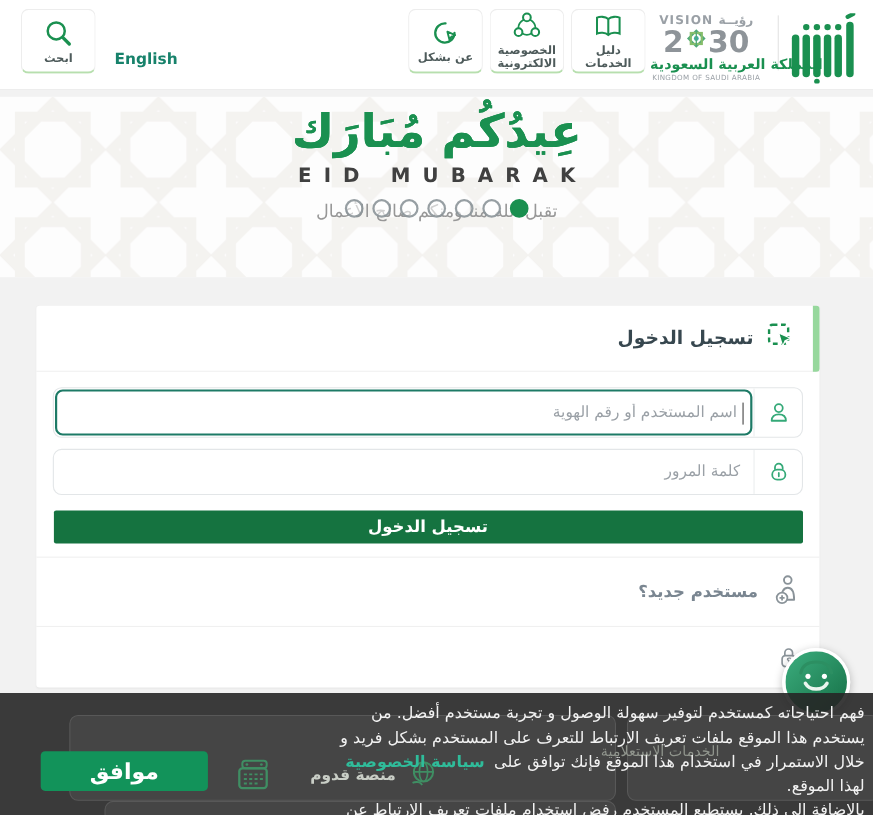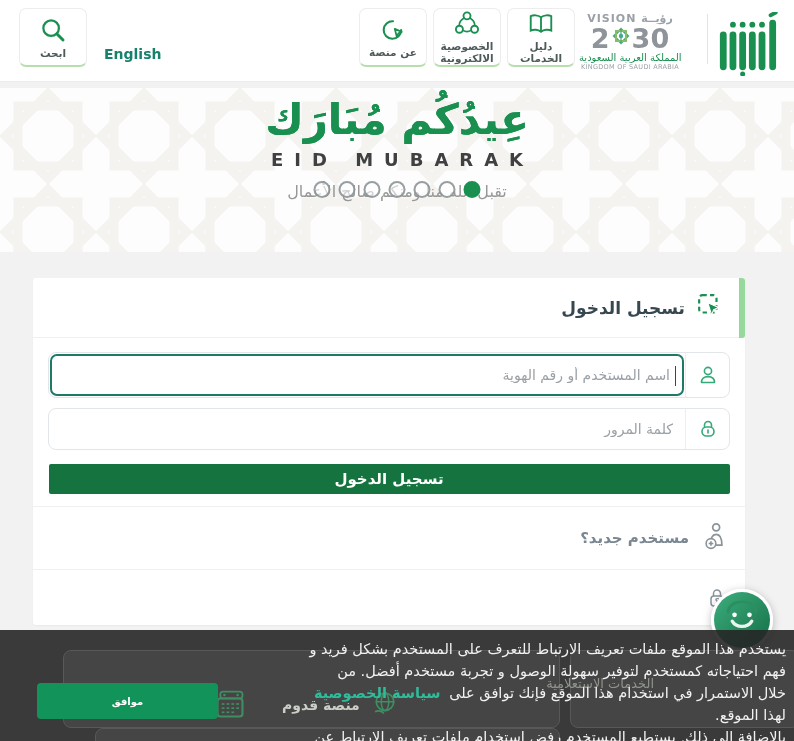--- a/index.html
+++ b/index.html
@@ -19,24 +19,24 @@
     border-radius:7px; width:68px; height:59px; margin-left:3px;
     display:flex; flex-direction:column; align-items:center; justify-content:center;
     cursor:pointer; flex:none;
   }
   .hdr-card .lbl { font-size:10.5px; color:#4e5b5b; font-weight:bold; margin-top:2px; text-align:center; line-height:1.15; }
   .hdr-card svg { display:block; }
   .search-card { margin-right:17px; }
   .english-link { font-size:14px; font-weight:bold; color:#17826b; margin:38px 10px 0 0; cursor:pointer; flex:none; }
   .hdr-spacer { flex:1; }
   .nav-group { display:flex; flex-direction:row; gap:3px; flex:none; }
-  .vision-logo { flex:none; width:102px; margin:4px 20px 0 4px; text-align:center; direction:ltr; cursor:pointer; }
+  .vision-logo { flex:none; width:102px; margin:4px 8px 0 4px; text-align:center; direction:ltr; cursor:pointer; }
   .vision-top { font-size:11px; color:#9aa0a6; letter-spacing:1px; font-weight:bold; white-space:nowrap; }
   .vision-num { font-size:27px; font-weight:bold; color:#8e9499; line-height:1; display:flex; align-items:center; justify-content:center; gap:1px; }
-  .vision-bottom-ar { font-size:10px; color:#1a9050; white-space:nowrap; }
+  .vision-bottom-ar { font-size:13px; color:#1a9050; white-space:nowrap;font-weight:bold; }
   .vision-bottom-en { font-size:6.5px; color:#9aa0a6; white-space:nowrap; letter-spacing:.3px; }
   .hdr-divider { width:1px; height:50px; background:#e3e3e3; margin:6px 6px 0 6px; flex:none; }
   .absher-logo { flex:none; margin:4px 0 0 2px; cursor:pointer; }
   
   .banner {
     position:absolute; top:88px; left:0; width:794px; height:164px;
     background:#fdfdfd; overflow:hidden;
   }
   .banner .pattern { position:absolute; top:0; left:0; }
   .banner-content { position:relative; width:100%; height:100%; display:flex; flex-direction:column; align-items:center; }
@@ -113,22 +113,22 @@
   }
   .under-layer { position:absolute; inset:0; }
   .under-card { position:absolute; background:#454545; border:1px solid #585858; border-radius:8px; }
   .under-title { position:absolute; font-size:13px; color:#8f948c; white-space:nowrap; }
   .under-service { position:absolute; display:flex; align-items:center; gap:10px; }
   .under-service .svc-label { font-size:14px; color:#c9cec6; font-weight:bold; }
   .cookie-text { position:absolute; top:8px; right:8px; text-align:right; direction:rtl; }
   .cookie-line { font-size:14.5px; color:#f2f2f2; line-height:22px; white-space:nowrap; }
   .privacy-link { color:#2fbc9a; font-weight:bold; cursor:pointer; margin-right:4px; }
   .agree-btn {
-    position:absolute; left:37px; top:53px; width:181px; height:36px;
-    background:#12935a; color:#fff; font-size:10px; font-weight:bold;
+    position:absolute; left:37px; top:53px; width:152px; height:36px;
+    background:#12935a; color:#fff; font-size:20px; font-weight:bold;
     border:none; border-radius:4px; cursor:pointer;
     font-family:"DejaVu Sans","Liberation Sans",sans-serif;
   }
 </style>
 </head>
 <body>
 
 <div class="header">
 
   <div class="hdr-card search-card">
@@ -164,21 +164,21 @@
       </span>
       <span class="lbl">الخصوصية الالكترونية</span>
     </div>
     <div class="hdr-card">
       <span>
         <svg width="30" height="28" viewBox="0 0 24 24">
             <path d="M19 12 A7.5 7.5 0 1 1 12 4.5" fill="none" stroke="#1a9050" stroke-width="1.8" stroke-linecap="round"></path>
             <path d="M13.5 11 L19.5 13.6 L16.6 14.8 L15.2 17.6 Z" fill="none" stroke="#1a9050" stroke-width="1.5" stroke-linejoin="round"></path>
           </svg>
       </span>
-      <span class="lbl">عن منصة</span>
+      <span class="lbl">عن بشكل</span>
     </div>
   </div>
 
   <div class="vision-logo">
     <div class="vision-top"><span>VISION</span> <span>رؤيــة</span></div>
     <div class="vision-num">
       <span>2</span>
       <span>
         <svg width="20" height="22" viewBox="0 0 20 22">
             <g opacity="0.9">
@@ -358,22 +358,22 @@
             <line x1="16.5" y1="16" x2="18.5" y2="16"></line>
             <line x1="6" y1="19" x2="8" y2="19"></line>
             <line x1="9.5" y1="19" x2="11.5" y2="19"></line>
             <line x1="13" y1="19" x2="15" y2="19"></line>
           </g>
         </svg>
     </div>
   </div>
 
   <div class="cookie-text">
+    <div class="cookie-line">فهم احتياجاته كمستخدم لتوفير سهولة الوصول و تجربة مستخدم أفضل. من</div>
     <div class="cookie-line">يستخدم هذا الموقع ملفات تعريف الارتباط للتعرف على المستخدم بشكل فريد و</div>
-    <div class="cookie-line">فهم احتياجاته كمستخدم لتوفير سهولة الوصول و تجربة مستخدم أفضل. من</div>
     <div class="cookie-line">
       <span>خلال الاستمرار في استخدام هذا الموقع فإنك توافق على</span>
       <span class="privacy-link">سياسة الخصوصية</span>
     </div>
     <div class="cookie-line">لهذا الموقع.</div>
     <div class="cookie-line">بالإضافة إلى ذلك, يستطيع المستخدم رفض استخدام ملفات تعريف الارتباط عن</div>
   </div>
   <button class="agree-btn">موافق</button>
 </div>
 

